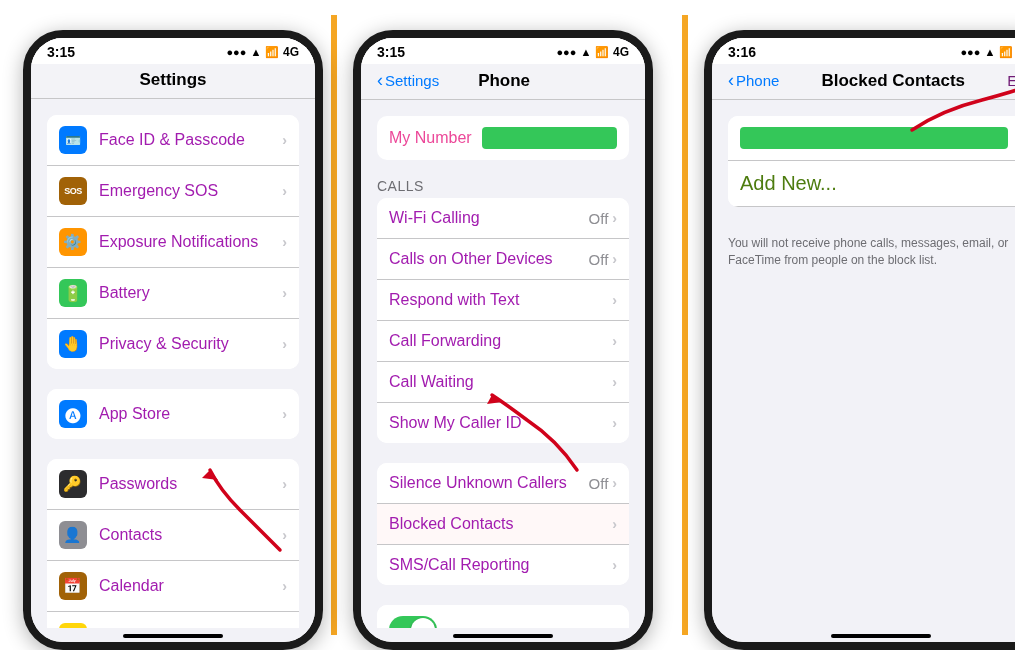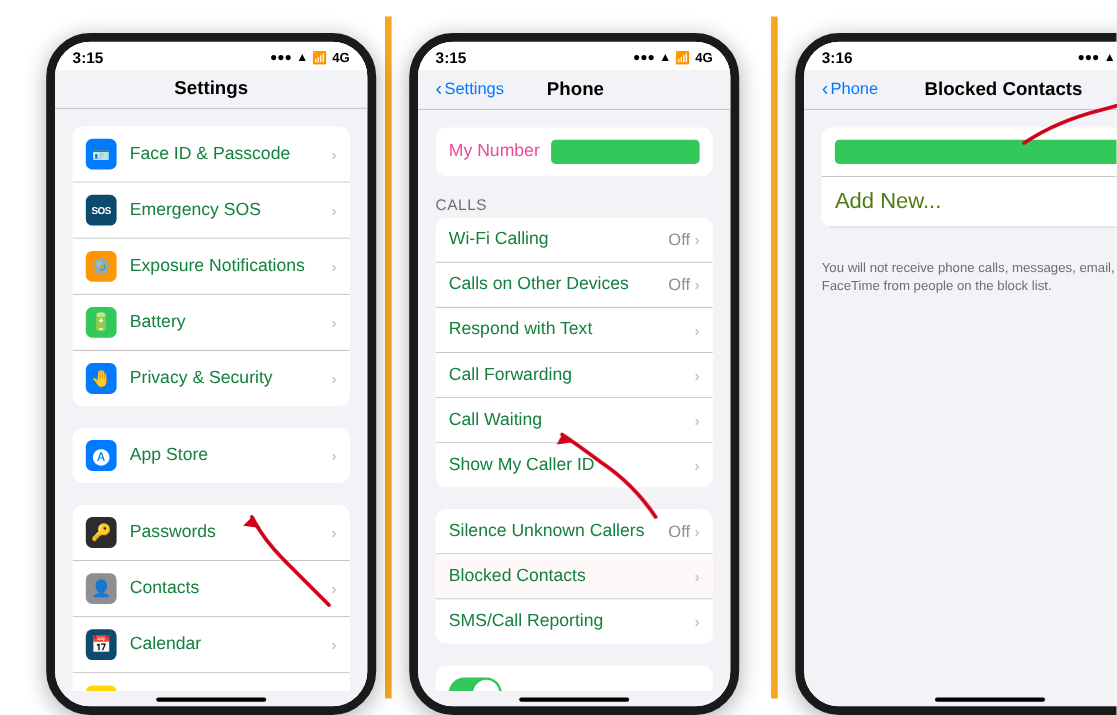--- a/index.html
+++ b/index.html
@@ -120,36 +120,36 @@
       align-items: center;
       justify-content: center;
       margin-right: 12px;
       font-size: 15px;
       flex-shrink: 0;
     }
 
     .settings-label {
       flex: 1;
       font-size: 16px;
-      color: #15803d;
+      color: #a21caf;
     }
     .settings-value {
       font-size: 15px;
       color: #8e8e93;
       margin-right: 4px;
     }
     .chevron {
       color: #c7c7cc;
       font-size: 14px;
       font-weight: 600;
     }
 
     
     .icon-green { background: #34c759; }
-    .icon-red { background: #0c4a6e; }
+    .icon-red { background: #a16207; }
     .icon-blue { background: #007aff; }
     .icon-dark { background: #2c2c2e; }
     .icon-yellow { background: #ffd60a; }
     .icon-gray { background: #8e8e93; }
     .icon-app-store { background: #007aff; }
 
     
     .my-number-field {
       background: white;
       border-radius: 10px;
@@ -222,21 +222,20 @@
       background: #f5a623;
       flex-shrink: 0;
     }
 
     .wrapper {
       display: flex;
       width: 1015px;
       height: 650px;
       position: relative;
       background: white;
-      padding-left: 19px;
     }
 
     .phone-section {
       position: relative;
       display: flex;
     }
 
     .section1 { flex: 0 0 330px; }
     .section2 { flex: 0 0 345px; }
     .section3 { flex: 0 0 340px; }

